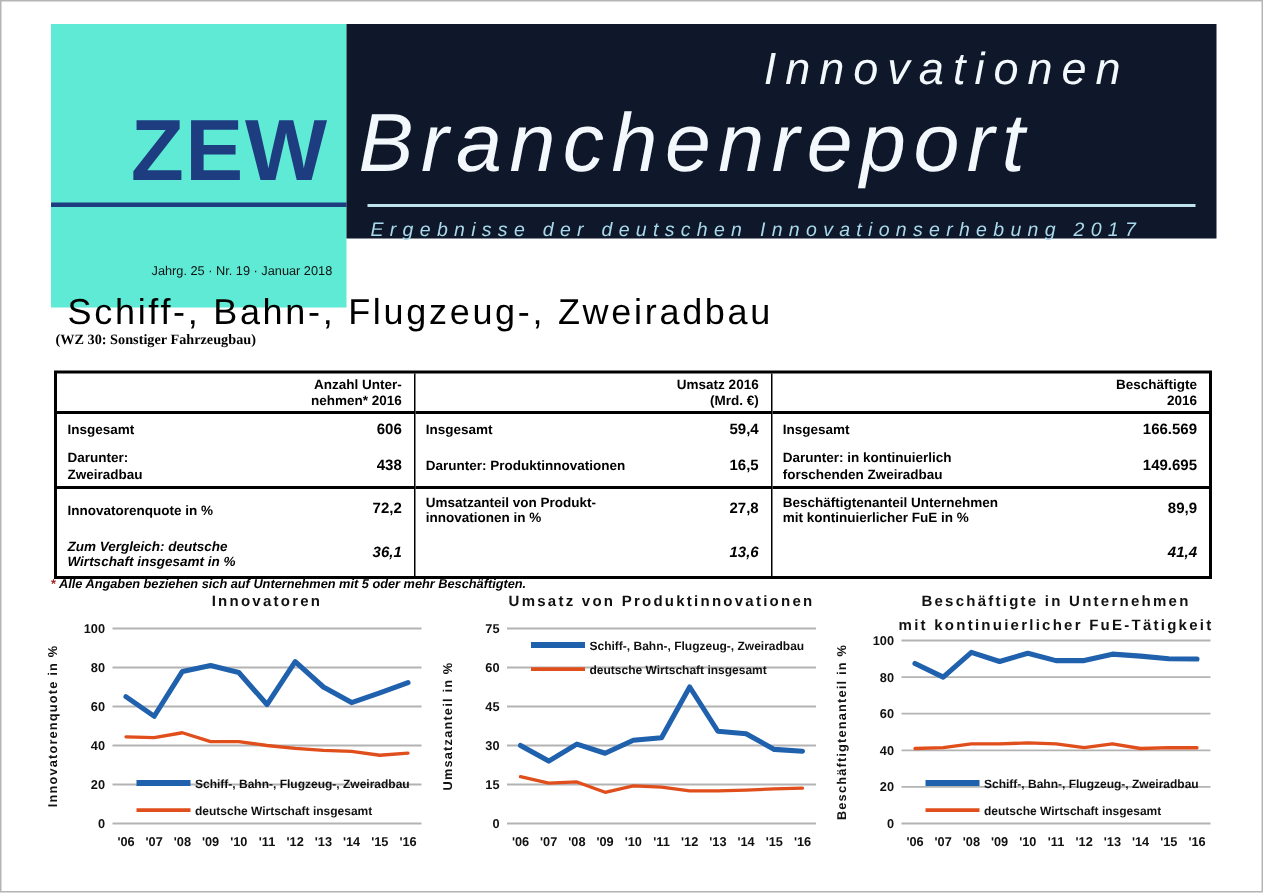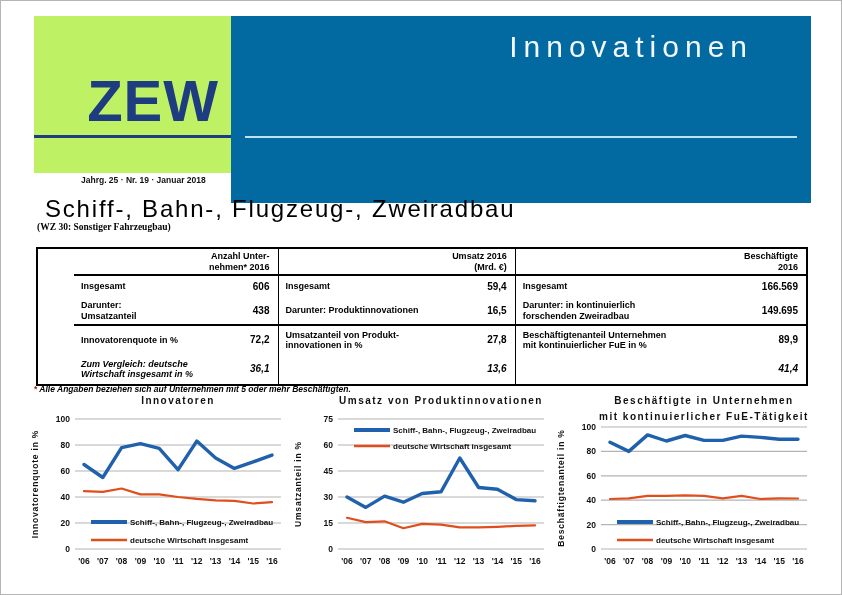--- a/index.html
+++ b/index.html
@@ -2,41 +2,41 @@
 <html><head>
 <meta charset="utf-8">
 <style>
   * { margin:0; padding:0; box-sizing:border-box; }
   body { background:#e8e8e8; font-family:"Liberation Sans", sans-serif; }
   .page {
     position:relative; width:842px; height:595px; background:#fff;
     border:1px solid #b5b5b5; overflow:hidden; margin:0 auto;
   }
   
-  .logo-box { position:absolute; left:33px; top:15px; width:197px; height:157px; background:#bef264; }
+  .logo-box { position:absolute; left:33px; top:15px; width:197px; height:189px; background:#5eead4; }
   .zew-text { position:absolute; right:12px; top:56px; font-size:58px; line-height:1;
               color:#1e3c80; font-weight:bold; letter-spacing:1px; }
   .logo-line { position:absolute; left:0; right:0; top:119px; height:3px; background:#1e3c80; }
-  .title-box { position:absolute; left:230px; top:15px; width:580px; height:187px; background:#0369a1; }
+  .title-box { position:absolute; left:230px; top:15px; width:580px; height:143px; background:#0f172a;font-style:italic; }
   .series-title { position:absolute; top:16px; right:58px; font-size:30px; line-height:1;
                   color:#f2f8fb; letter-spacing:6px; font-weight:400; }
   .report-title { position:absolute; top:52px; left:8px; font-size:55px; line-height:1;
                   color:#f2f8fb; letter-spacing:5px; font-weight:400; }
   .title-line { position:absolute; left:14px; right:14px; top:120px; height:2px; background:#bfe3ee; }
   .header-subtitle { position:absolute; left:16px; top:129px; font-size:13px; color:#a9d9ea;
                      letter-spacing:4.2px; font-weight:400; white-space:nowrap; }
-  .issue-line { position:absolute; left:80px; top:174px; font-size:8.5px; font-weight:bold; color:#111; }
+  .issue-line { position:absolute; left:100px; top:174px; font-size:8.5px; font-weight:normal; color:#111; }
   
   .main-title { position:absolute; left:44px; top:194px; font-size:24px; letter-spacing:1.8px; color:#000; }
   .sub-title  { position:absolute; left:36px; top:221px; font-size:9.5px; font-weight:bold; color:#000;font-family:Liberation Serif, serif; }
   
   .ktable { position:absolute; left:35px; top:246px; width:772px; display:flex;
             border:2px solid #000; background:#fff; }
   .tgroup { display:grid; grid-template-rows:27px 21px 29px 28px 30px; }
-  .tg0 { width:254px;padding-left:36px; } .tg1 { width:254px; } .tg2 { width:312px; }
+  .tg0 { width:254px; } .tg1 { width:254px; } .tg2 { width:312px; }
   .tgroup + .tgroup { border-left:1px solid #000; }
   .trow { display:flex; align-items:center; font-size:9px; font-weight:bold; line-height:1.12; }
   .thead { justify-content:flex-end; text-align:right; border-bottom:2px solid #000;
            padding:2px 8px 2px 2px; font-size:9px; }
   .sep { border-bottom:2px solid #000; }
   .tlabel { flex:1; padding-left:7px; }
   .tvalue { padding-right:8px; text-align:center; font-size:10px; white-space:nowrap; }
   .pre { white-space:pre-line; }
   .italic { font-style:italic; }
   .footnote { position:absolute; left:33px; top:383px; font-size:8.5px; font-weight:bold;
@@ -55,39 +55,41 @@
 <body>
 
 <div class="page">
 
   <div class="logo-box">
     <div class="zew-text">ZEW</div>
     <div class="logo-line"></div>
   </div>
   <div class="title-box">
     <div class="series-title">Innovationen</div>
+    <div class="report-title">Branchenreport</div>
     <div class="title-line"></div>
+    <div class="header-subtitle">Ergebnisse der deutschen Innovationserhebung 2017</div>
   </div>
   <div class="issue-line">Jahrg. 25 · Nr. 19 · Januar 2018</div>
 
   <div class="main-title">Schiff-, Bahn-, Flugzeug-, Zweiradbau</div>
   <div class="sub-title">(WZ 30: Sonstiger Fahrzeugbau)</div>
 
   <div class="ktable">
 
     <div class="tgroup tg0">
       <div class="trow thead pre">Anzahl Unter-
 nehmen* 2016</div>
       <div class="trow">
         <div class="tlabel pre">Insgesamt</div>
         <div class="tvalue">606</div>
       </div>
       <div class="trow sep">
         <div class="tlabel pre">Darunter:
-Umsatzanteil</div>
+Zweiradbau</div>
         <div class="tvalue">438</div>
       </div>
       <div class="trow">
         <div class="tlabel pre">Innovatorenquote in %</div>
         <div class="tvalue">72,2</div>
       </div>
       <div class="trow italic">
         <div class="tlabel pre">Zum Vergleich: deutsche
 Wirtschaft insgesamt in %</div>
         <div class="tvalue">36,1</div>

